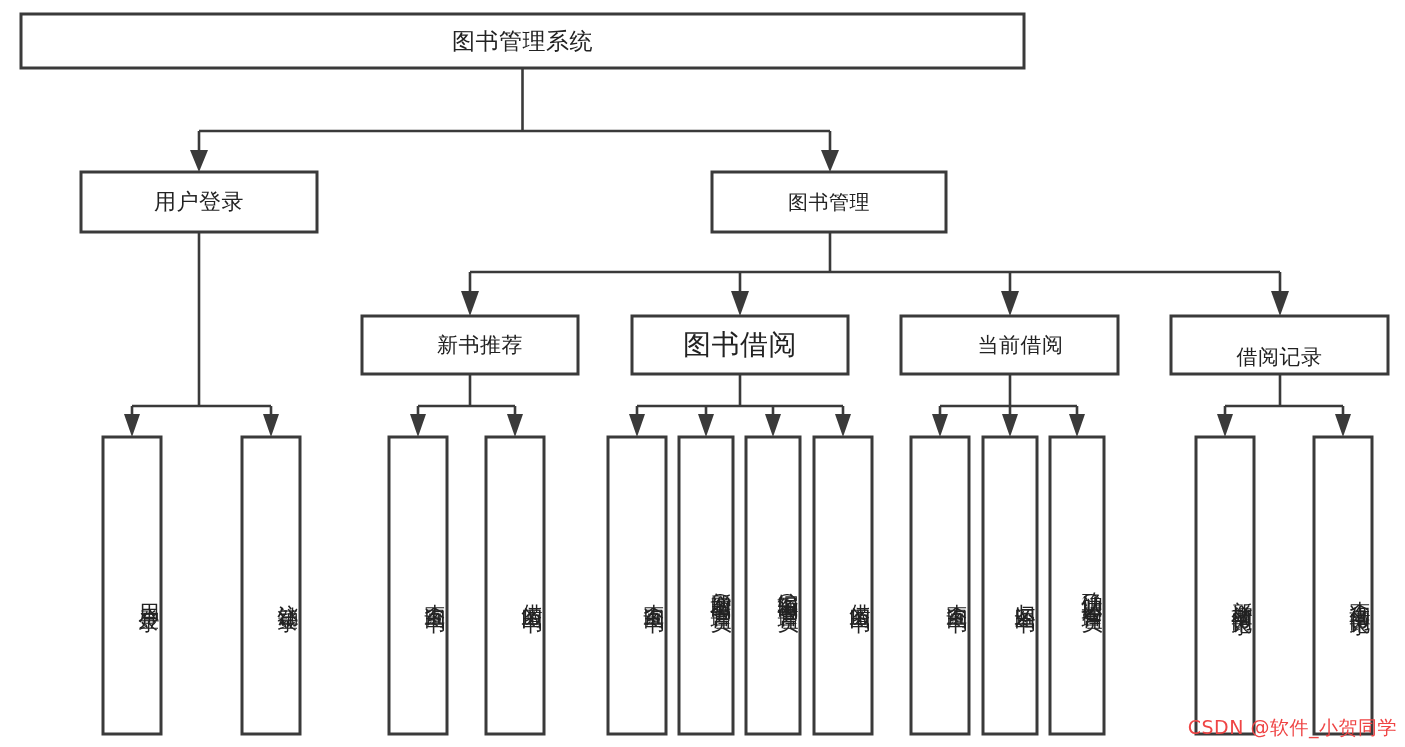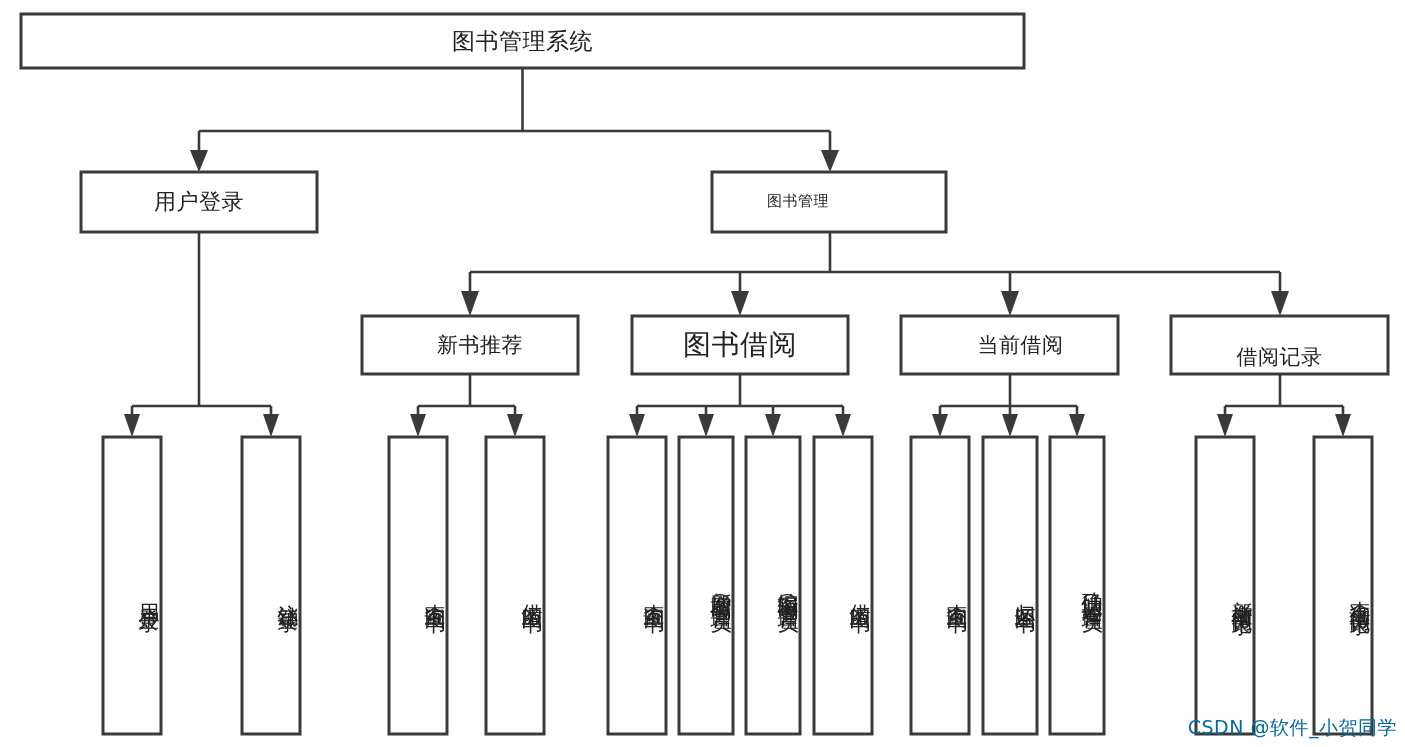--- a/index.html
+++ b/index.html
@@ -58,21 +58,21 @@
     justify-content: center;
     letter-spacing: 3px;
     padding-top: 14px;
     box-sizing: border-box;
   }
   .watermark {
     position: absolute;
     right: 8px;
     bottom: 6px;
     font-size: 19px;
-    color: #0369a1;
+    color: #ef4444;
     letter-spacing: 0.5px;
     white-space: nowrap;
   }
 </style>
 </head>
 <body>
 
 <div id="diagram-root">
 
   <svg id="flow" viewBox="0 0 1405 747">
@@ -174,21 +174,21 @@
 
       <rect class="box-rect" x="1196" y="437" width="58" height="297"></rect>
       <rect class="box-rect" x="1314" y="437" width="58" height="297"></rect>
     </g>
   </svg>
 
   <div class="node-label" style="left:21px; top:14px; width:1003px; height:54px; font-size:23px;">图书管理系统</div>
 
   <div class="node-label" style="left:81px; top:172px; width:236px; height:60px; font-size:22px;">用户登录</div>
 
-  <div class="node-label" style="left:681px; top:172px; width:234px; height:60px; font-size:15px;">图书管理</div>
+  <div class="node-label" style="left:712px; top:172px; width:234px; height:60px; font-size:20px;">图书管理</div>
 
   <div class="node-label" style="left:362px; top:316px; width:236px; height:58px; font-size:21px;">新书推荐</div>
 
   <div class="node-label" style="left:632px; top:316px; width:216px; height:58px; font-size:28px;">图书借阅</div>
 
   <div class="node-label" style="left:901px; top:316px; width:217px; height:58px; font-size:21px;padding-left:11px;">当前借阅</div>
 
   <div class="node-label" style="left:1171px; top:328px; width:217px; height:58px; font-size:21px;">借阅记录</div>
 
   <div class="node-label vertical" style="left:103px; top:437px; width:58px; height:297px;">用户登录</div>

